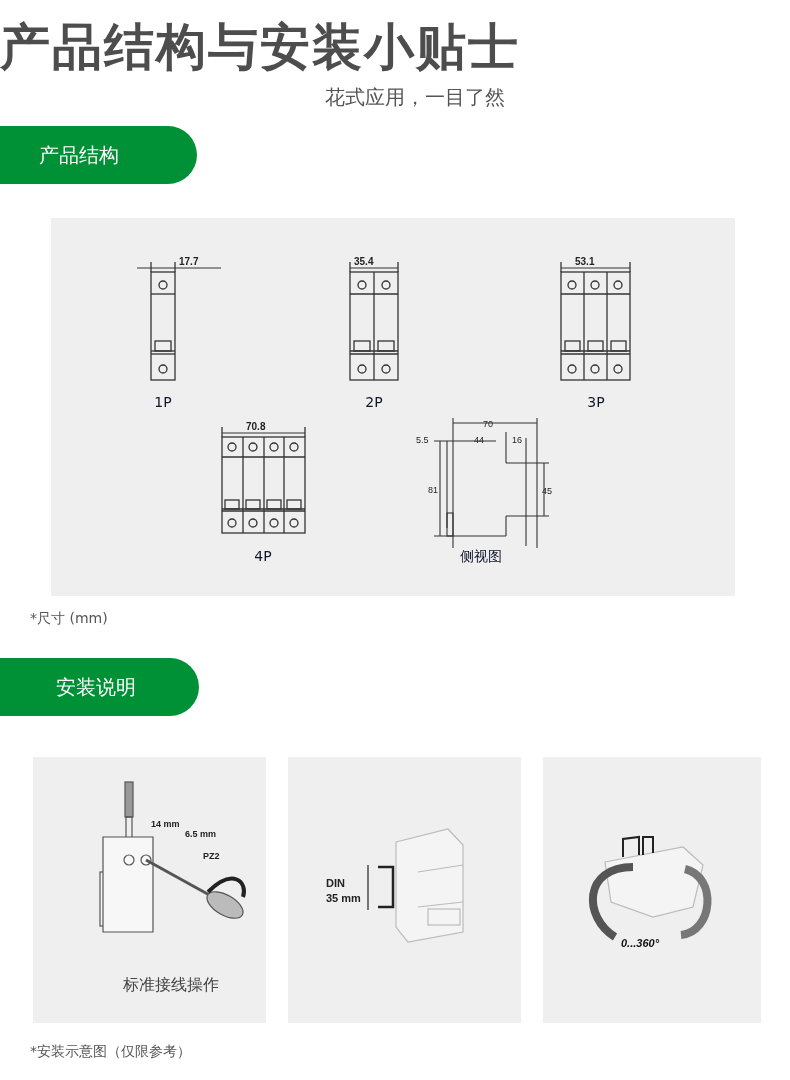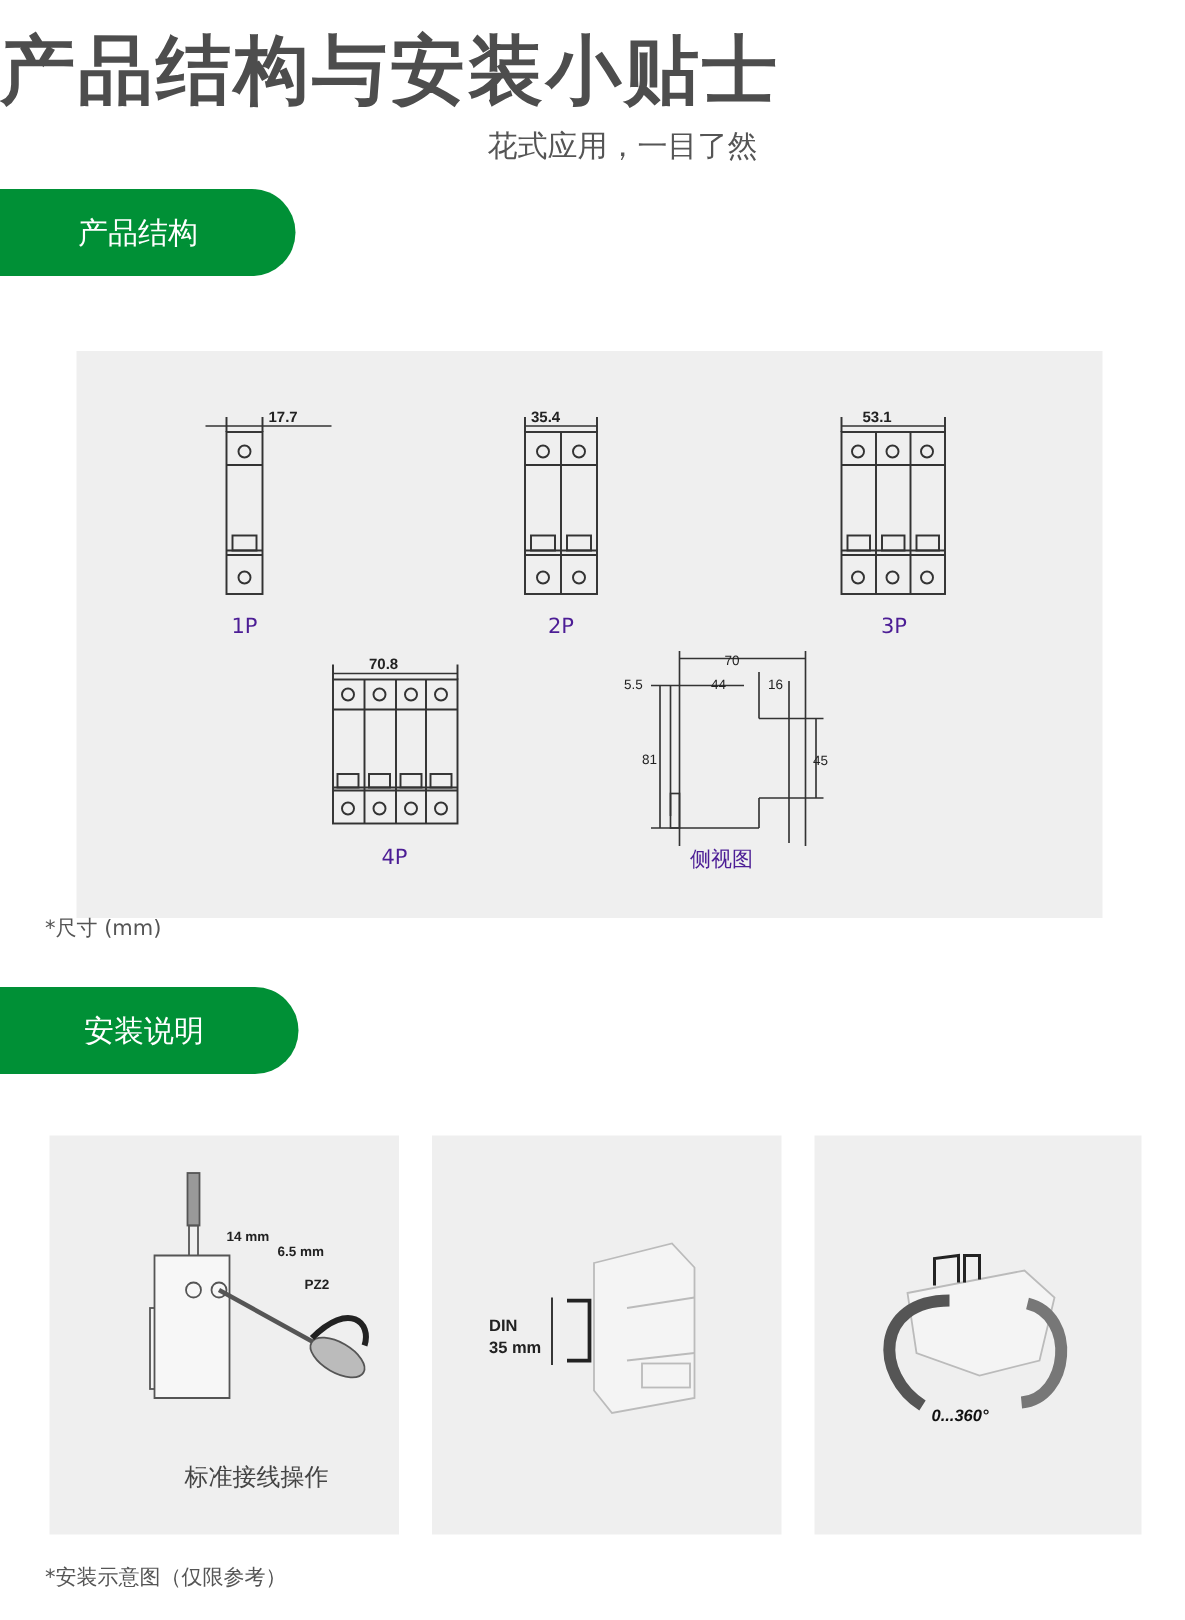--- a/index.html
+++ b/index.html
@@ -1,27 +1,27 @@
 <!DOCTYPE html>
 <html><head>
 <meta charset="utf-8">
 <style>
   html, body { margin:0; padding:0; background:#fff; }
   body { width:790px; height:1080px; position:relative; overflow:hidden; font-family:"DejaVu Sans","Liberation Sans",sans-serif; color:#444; }
   .title { position:absolute; left:0; width:790px; top:14px; text-align:left; font-size:50px; font-weight:bold; color:#4d4d4d; letter-spacing:2px; }
   .subtitle { position:absolute; left:0; width:790px; top:84px; text-align:center; font-size:20px; color:#555;margin-left:20px; }
   .pill { position:absolute; left:0; height:58px; background:#009036; color:#fff; border-radius:0 29px 29px 0; font-size:20px; line-height:58px; box-sizing:border-box; }
-  .pill1 { top:126px; width:197px; padding-left:52px; }
+  .pill1 { top:126px; width:197px; padding-left:39px; }
   .pill2 { top:658px; width:199px; padding-left:56px; }
-  .panel { position:absolute; left:51px; top:234px; width:684px; height:378px; background:#efefef; }
+  .panel { position:absolute; left:51px; top:218px; width:684px; height:378px; background:#efefef; }
   .note { position:absolute; font-size:14px; color:#555; }
   .card { position:absolute; top:757px; height:266px; background:#efefef; }
   .card .cap { position:absolute; left:0; right:0; bottom:27px; text-align:center; font-size:16px; color:#444;padding-left:43px; }
   .card svg { position:absolute; left:0; top:0; }
-  .dlabel { position:absolute; font-size:14px; color:#4c1d95; text-align:center; }
+  .dlabel { position:absolute; font-size:14px; color:#0f172a; text-align:center; }
   svg text { font-family:"Liberation Sans", sans-serif; }
 </style>
 </head>
 <body>
 
 <div class="title">产品结构与安装小贴士</div>
 <div class="subtitle">花式应用，一目了然</div>
 
 <div class="pill pill1">产品结构</div>
 

